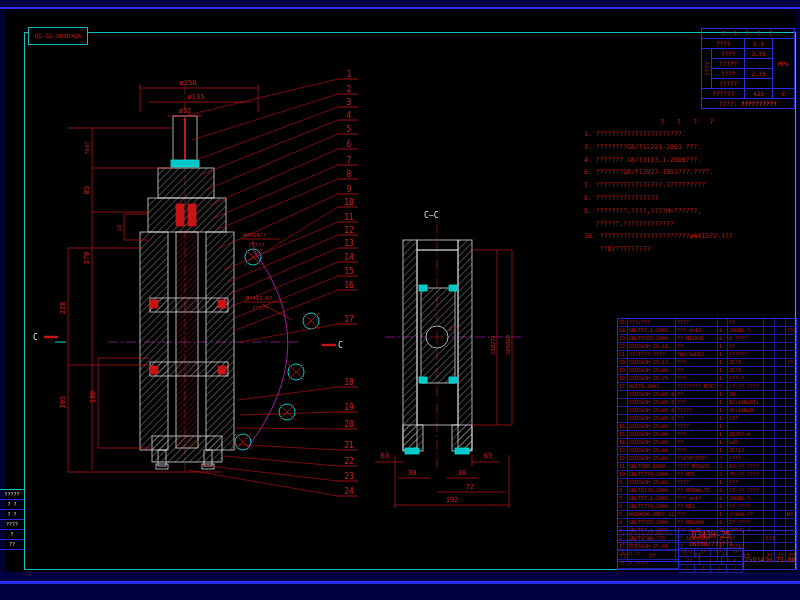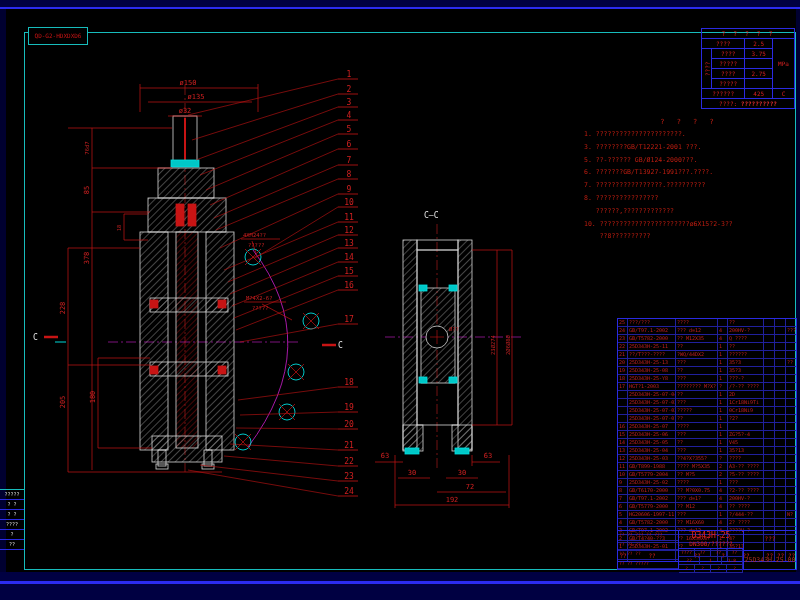--- a/index.html
+++ b/index.html
@@ -348,24 +348,25 @@
         </tr>
   </tbody>
     </table>
 
   <div id="tech">
     <div class="t">? ? ? ?</div>
     <div>
 
     <div class="ln">1. ??????????????????????.</div>
         <div class="ln">3. ????????GB/T12221-2001 ???.</div>
-        <div class="ln">5. ??-?????? GB/Ø124-2000???.</div>
+        <div class="ln">4. ??????? GB/T3113.1-2000???.</div>
         <div class="ln">6. ???????GB/T13927-1991???.????.</div>
         <div class="ln">7. ?????????????????.??????????</div>
         <div class="ln">8. ????????????????</div>
+        <div class="ln">9. ????????,????,????Mn??????,</div>
         <div class="ln">   ??????,?????????????</div>
         <div class="ln">10. ???????????????????????ø6X15?2-3??</div>
         <div class="ln">    ??8??????????</div>
       </div>
   </div>
 
   <div id="parts">
     <div>
 
         <div class="prow">

